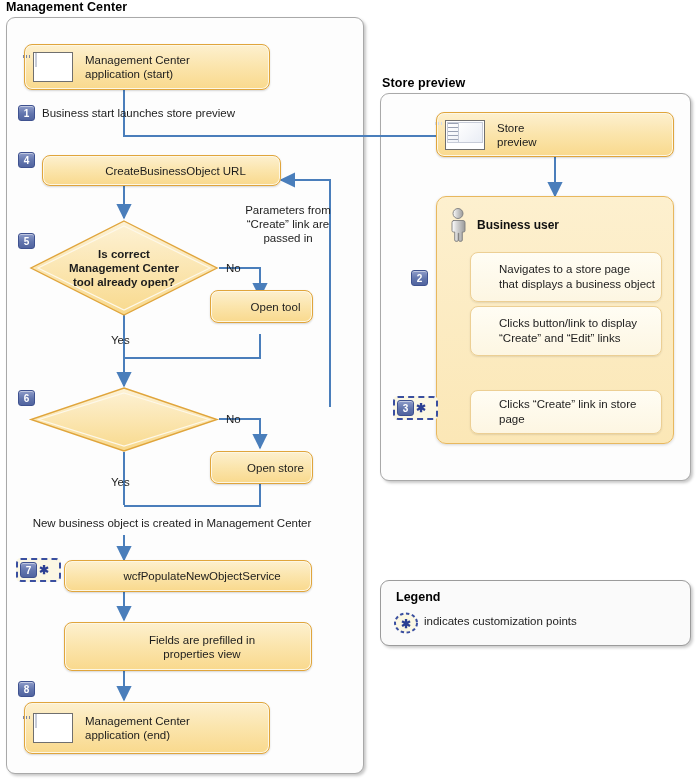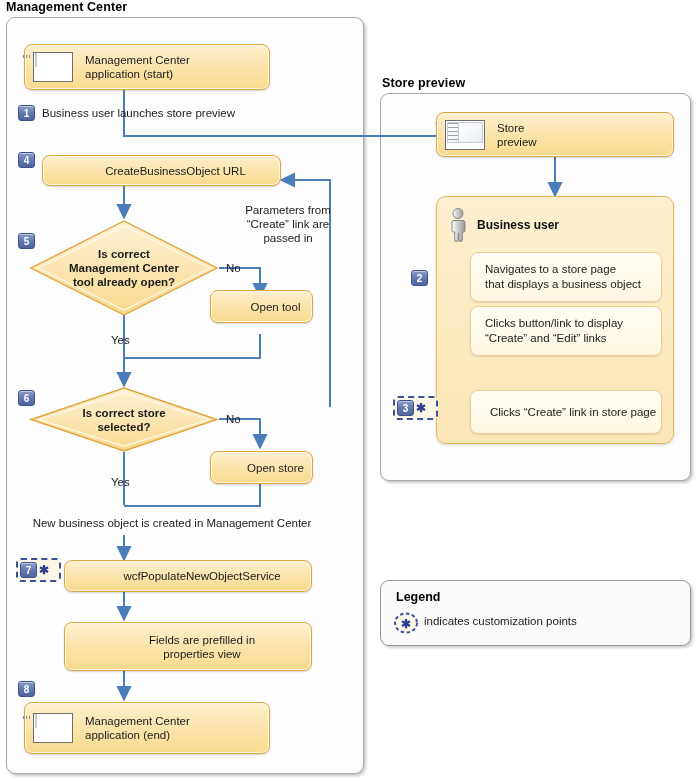--- a/index.html
+++ b/index.html
@@ -45,21 +45,21 @@
 
   
   .card{
     position:absolute;
     box-sizing:border-box;
     border:1px solid #eccf94;
     border-radius:8px;
     background:linear-gradient(180deg,#fffdf4 0%,#fdf6e2 100%);
     box-shadow:0 1px 2px rgba(0,0,0,.10);
     display:flex;align-items:center;
-    padding-left:14px;
+    padding-left:28px;
     font-size:11.5px;line-height:15px;color:#1c1c1c;
   }
   .card .txt{white-space:pre-line;}
 
   
   .group{
     position:absolute;box-sizing:border-box;
     border:1px solid #e8b85e;
     border-radius:10px;
     background:linear-gradient(180deg,#fdf0cf 0%,#fbe7b6 100%);
@@ -186,21 +186,21 @@
 
 <div class="node lefticon" style="left:24px;top:44px;width:246px;height:46px;">
   <span class="winicon" style="position:relative;left:0;top:0;margin-right:12px;">
     <span class="bar"></span><span class="body"></span>
   </span>
   <span class="txt">Management Center
 application (start)</span>
 </div>
 
 <div class="badge" style="left:18px;top:105px;">1</div>
-<div class="lbl" style="left:42px;top:106px;">Business user launches store preview</div>
+<div class="lbl" style="left:42px;top:106px;">Business start launches store preview</div>
 
 <div class="badge" style="left:18px;top:152px;">4</div>
 <div class="node center" style="left:42px;top:155px;width:239px;height:31px;">
   <span class="txt">CreateBusinessObject URL</span>
 </div>
 
 <div class="lbl r" style="left:232px;top:203px;width:112px;">Parameters from
 “Create” link are
 passed in</div>
 
@@ -234,22 +234,20 @@
     <defs>
       <linearGradient id="dg2" x1="0" y1="0" x2="0" y2="1">
         <stop offset="0" stop-color="#fdf2d6"></stop>
           <stop offset="0.5" stop-color="#fbe6b2"></stop>
           <stop offset="1" stop-color="#f8d98c"></stop>
       </linearGradient>
     </defs>
     <polygon points="96,2 189,33.5 96,65 3,33.5" fill="url(#dg2)" stroke="#e0a53c" stroke-width="1.4"></polygon>
     <polygon points="96,7 181,33.5 96,60 11,33.5" fill="none" stroke="#fdf8ea" stroke-width="1.2"></polygon>
   </svg>
-  <div class="dtxt">Is correct store
-selected?</div>
 </div>
 <div class="lbl" style="left:226px;top:412px;">No</div>
 <div class="lbl" style="left:111px;top:475px;">Yes</div>
 
 <div class="node center" style="left:210px;top:451px;width:103px;height:33px;">
   <span class="txt">Open store</span>
 </div>
 
 <div class="lbl c" style="left:12px;top:516px;width:320px;">New business object is created in Management Center</div>
 

